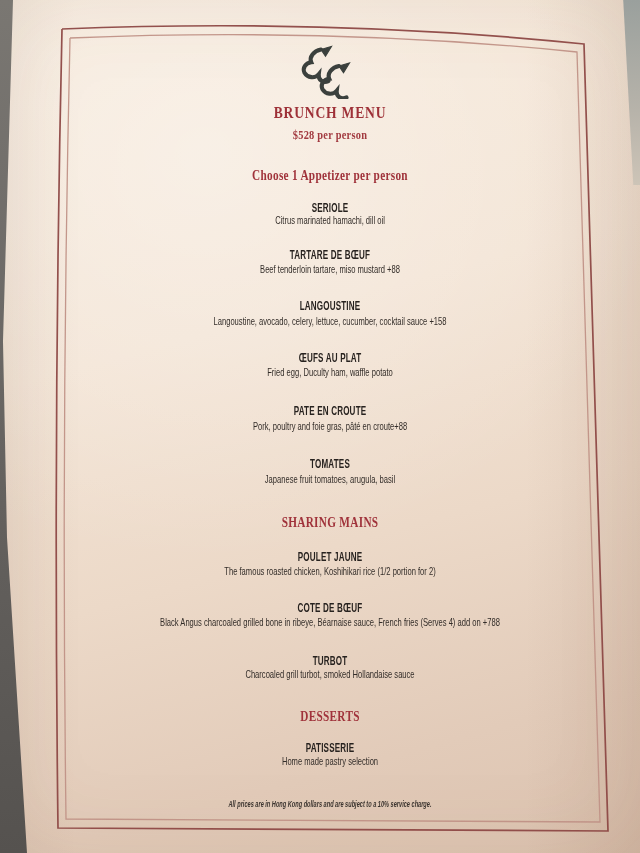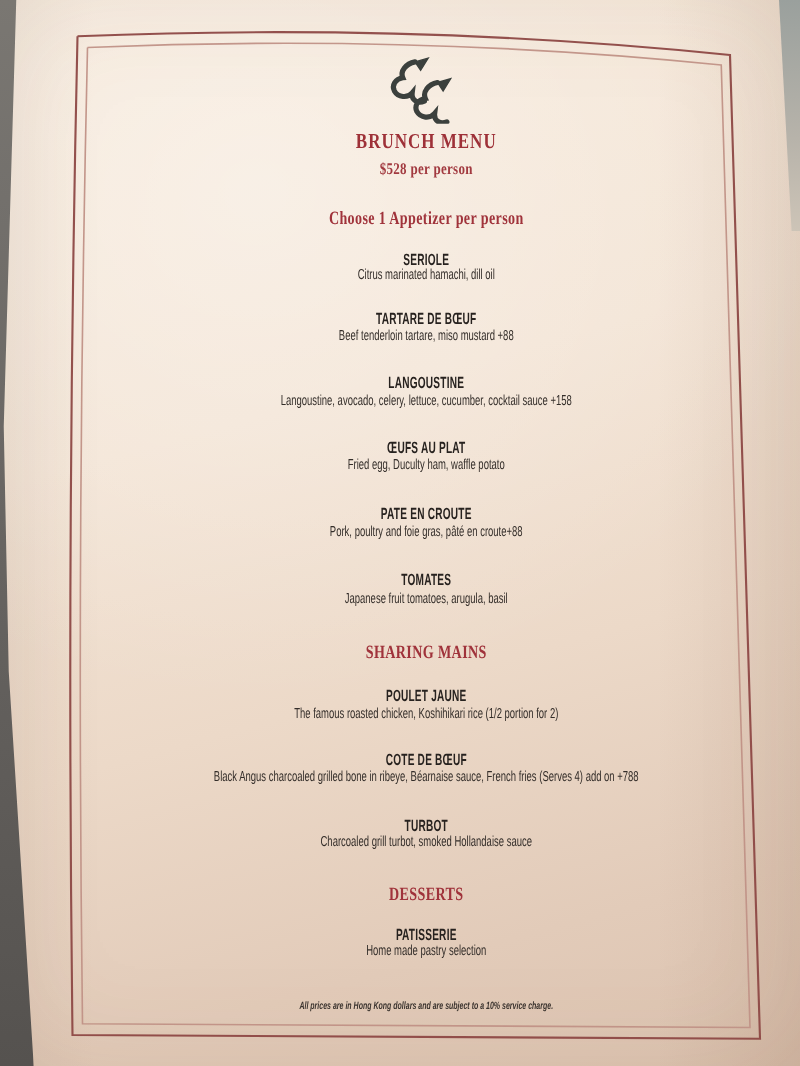--- a/index.html
+++ b/index.html
@@ -23,21 +23,21 @@
     clip-path:polygon(0 0, 13px 0, 3px 40%, 7px 63%, 27px 100%, 0 100%);
   }
   .edge-topright{
     position:absolute;right:0;top:0;width:24px;height:185px;
     background:linear-gradient(#9aa09d 0%, #b7b3aa 60%, #cdc4b7 100%);
     clip-path:polygon(30% 0, 100% 0, 100% 100%, 72% 100%);
   }
   
   .frame-svg{position:absolute;inset:0;}
   
-  .content{position:absolute;left:74px;top:0;width:534px;height:853px;}
+  .content{position:absolute;left:63px;top:0;width:534px;height:853px;}
   .blk{position:absolute;left:0;width:100%;text-align:center;white-space:nowrap;}
   .logo-wrap{position:absolute;left:0;width:100%;display:flex;justify-content:center;}
   .title{
     font-family:"Liberation Serif",serif;font-weight:bold;
     font-size:17px;letter-spacing:1px;color:#9e3138;
     transform:scaleX(0.80);
   }
   .price{
     font-family:"Liberation Serif",serif;font-weight:bold;
     font-size:13px;letter-spacing:0.3px;color:#a23a40;

